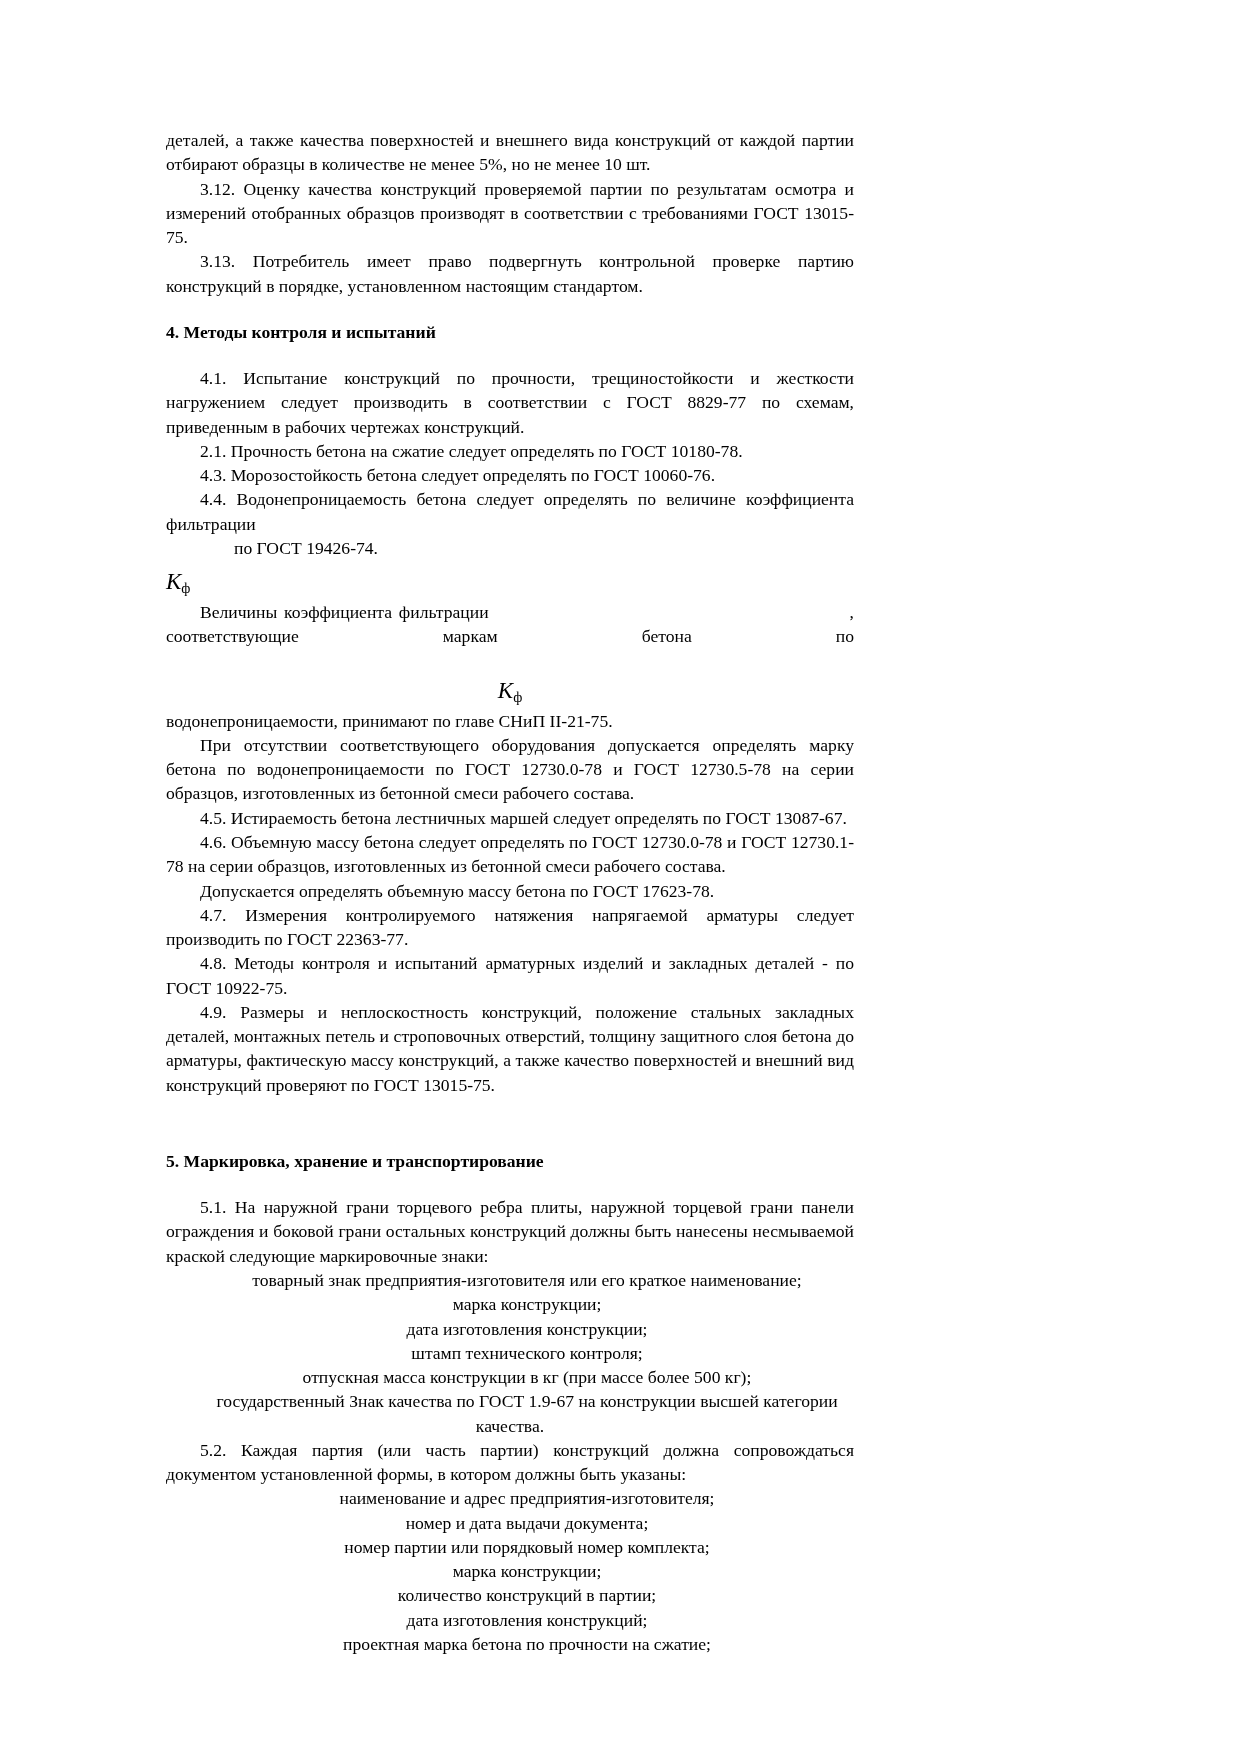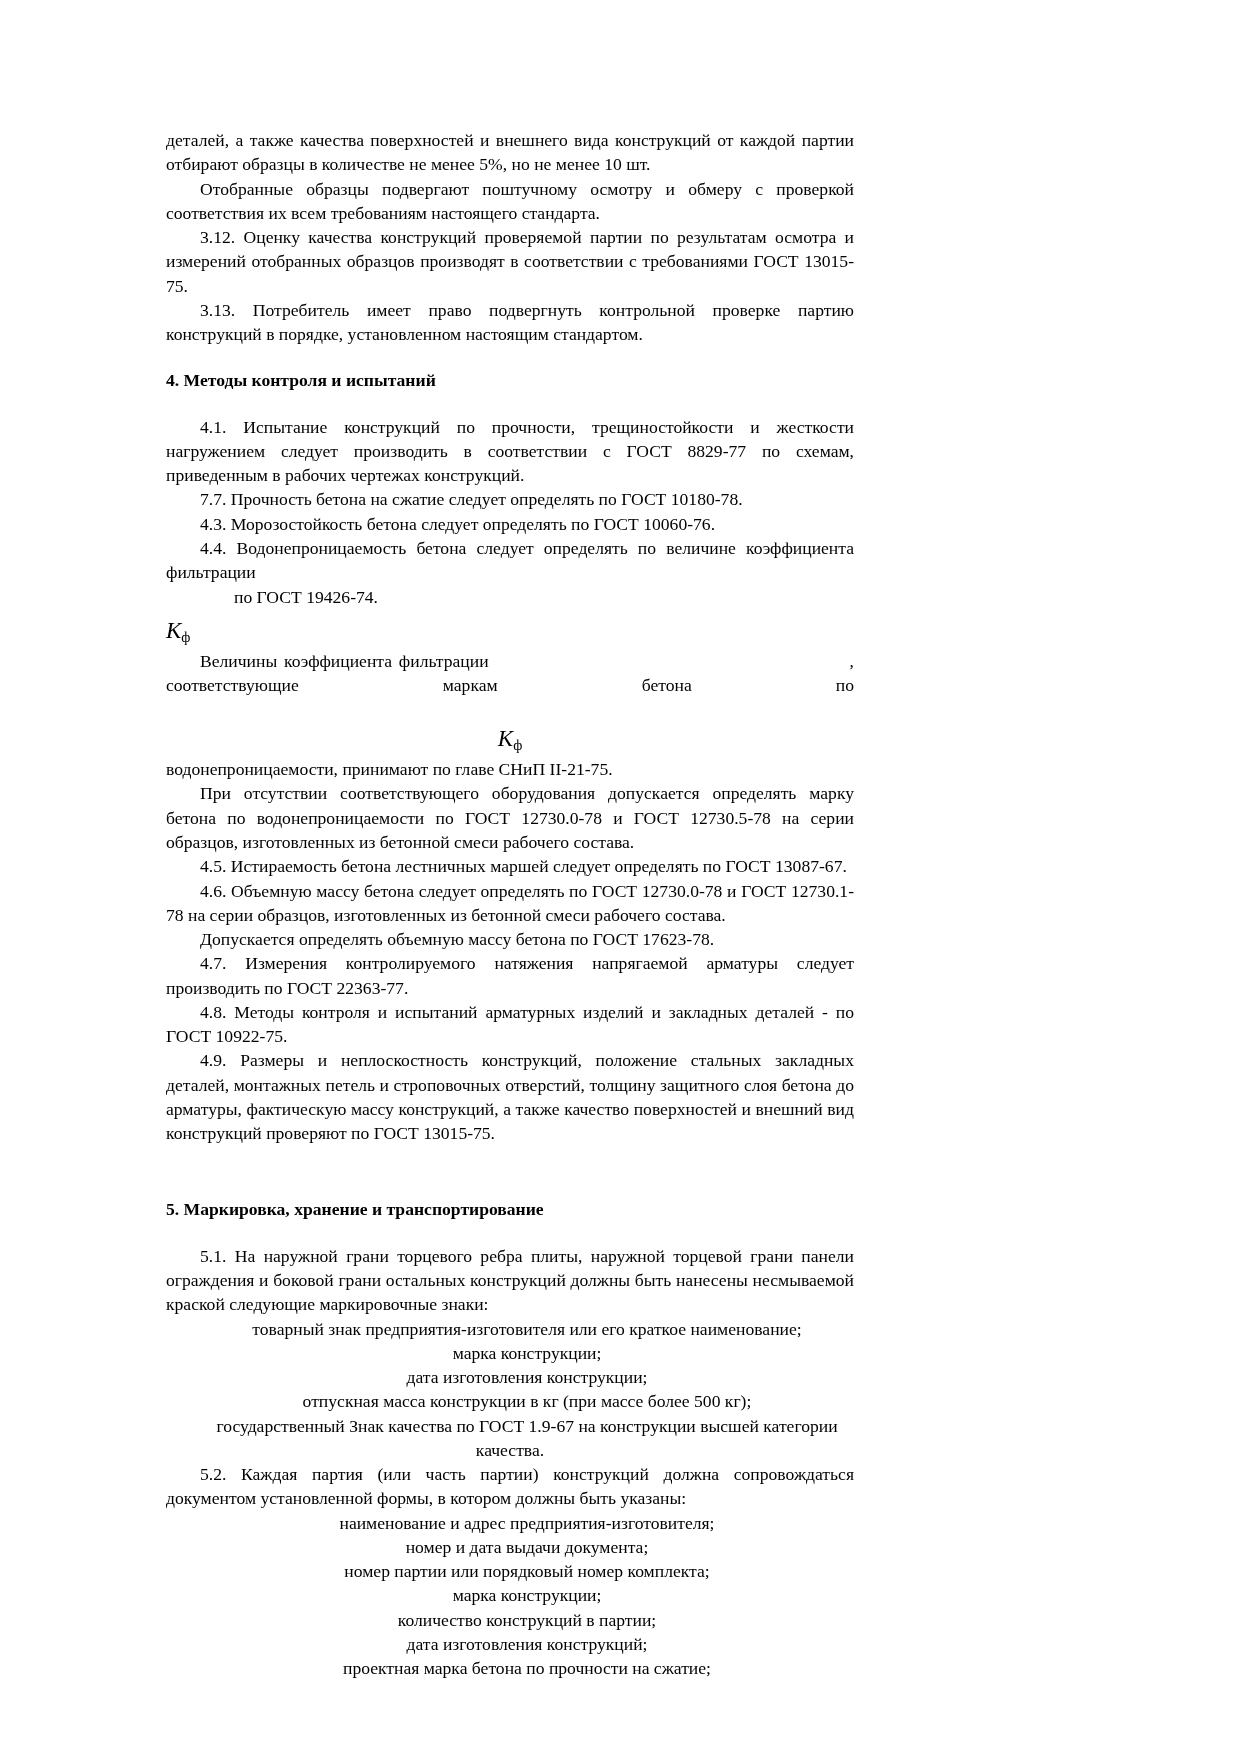--- a/index.html
+++ b/index.html
@@ -79,30 +79,29 @@
     text-align: center;
   }
 </style>
 </head>
 <body>
 
 <div class="page">
   <div class="doc">
 
     <p class="noind">деталей, а также качества поверхностей и внешнего вида конструкций от каждой партии отбирают образцы в количестве не менее 5%, но не менее 10 шт.</p>
-    <p class="ind">Отобранные образцы подвергают поштучному осмотру и обмеру с проверкой соответствия их всем требованиям настоящего стандарта.</p>
     <p class="ind">3.12. Оценку качества конструкций проверяемой партии по результатам осмотра и измерений отобранных образцов производят в соответствии с требованиями ГОСТ 13015-75.</p>
     <p class="ind">3.13. Потребитель имеет право подвергнуть контрольной проверке партию конструкций в порядке, установленном настоящим стандартом.</p>
 
     <div class="gap-md"></div>
     <p class="center bold">4. Методы контроля и испытаний</p>
     <div class="gap-md"></div>
 
     <p class="ind">4.1. Испытание конструкций по прочности, трещиностойкости и жесткости нагружением следует производить в соответствии с ГОСТ 8829-77 по схемам, приведенным в рабочих чертежах конструкций.</p>
-    <p class="ind">7.7. Прочность бетона на сжатие следует определять по ГОСТ 10180-78.</p>
+    <p class="ind">2.1. Прочность бетона на сжатие следует определять по ГОСТ 10180-78.</p>
     <p class="ind">4.3. Морозостойкость бетона следует определять по ГОСТ 10060-76.</p>
     <p class="ind">4.4. Водонепроницаемость бетона следует определять по величине коэффициента фильтрации</p>
     <p class="sub-line">по ГОСТ 19426-74.</p>
 
     <p class="kf-block">
       <span class="kf-big">K</span><span class="kf-sub">ф</span>
     </p>
 
     <p class="ind spread">
       <span>Величины коэффициента фильтрации</span><span>&nbsp;&nbsp;&nbsp;&nbsp;&nbsp;&nbsp;&nbsp;&nbsp;&nbsp;&nbsp;&nbsp;&nbsp;&nbsp;&nbsp;&nbsp;&nbsp;&nbsp;&nbsp;&nbsp;&nbsp;&nbsp;&nbsp;&nbsp;&nbsp;&nbsp;&nbsp;&nbsp;&nbsp;&nbsp;&nbsp;&nbsp;&nbsp;&nbsp;&nbsp;&nbsp;&nbsp;&nbsp;&nbsp;&nbsp;&nbsp;&nbsp;&nbsp;&nbsp;&nbsp;&nbsp;&nbsp;&nbsp;&nbsp;&nbsp;&nbsp;&nbsp;&nbsp;&nbsp;</span><span>, соответствующие маркам бетона по</span>
@@ -122,20 +121,21 @@
     <p class="ind">4.9. Размеры и неплоскостность конструкций, положение стальных закладных деталей, монтажных петель и строповочных отверстий, толщину защитного слоя бетона до арматуры, фактическую массу конструкций, а также качество поверхностей и внешний вид конструкций проверяют по ГОСТ 13015-75.</p>
 
     <div class="gap-xl"></div>
     <p class="center bold">5. Маркировка, хранение и транспортирование</p>
     <div class="gap-md"></div>
 
     <p class="ind">5.1. На наружной грани торцевого ребра плиты, наружной торцевой грани панели ограждения и боковой грани остальных конструкций должны быть нанесены несмываемой краской следующие маркировочные знаки:</p>
     <p class="list-line">товарный знак предприятия-изготовителя или его краткое наименование;</p>
     <p class="list-line">марка конструкции;</p>
     <p class="list-line">дата изготовления конструкции;</p>
+    <p class="list-line">штамп технического контроля;</p>
     <p class="list-line">отпускная масса конструкции в кг (при массе более 500 кг);</p>
     <p class="list-line">государственный Знак качества по ГОСТ 1.9-67 на конструкции высшей категории качества.</p>
 
     <p class="ind">5.2. Каждая партия (или часть партии) конструкций должна сопровождаться документом установленной формы, в котором должны быть указаны:</p>
     <p class="list-line">наименование и адрес предприятия-изготовителя;</p>
     <p class="list-line">номер и дата выдачи документа;</p>
     <p class="list-line">номер партии или порядковый номер комплекта;</p>
     <p class="list-line">марка конструкции;</p>
     <p class="list-line">количество конструкций в партии;</p>
     <p class="list-line">дата изготовления конструкций;</p>

